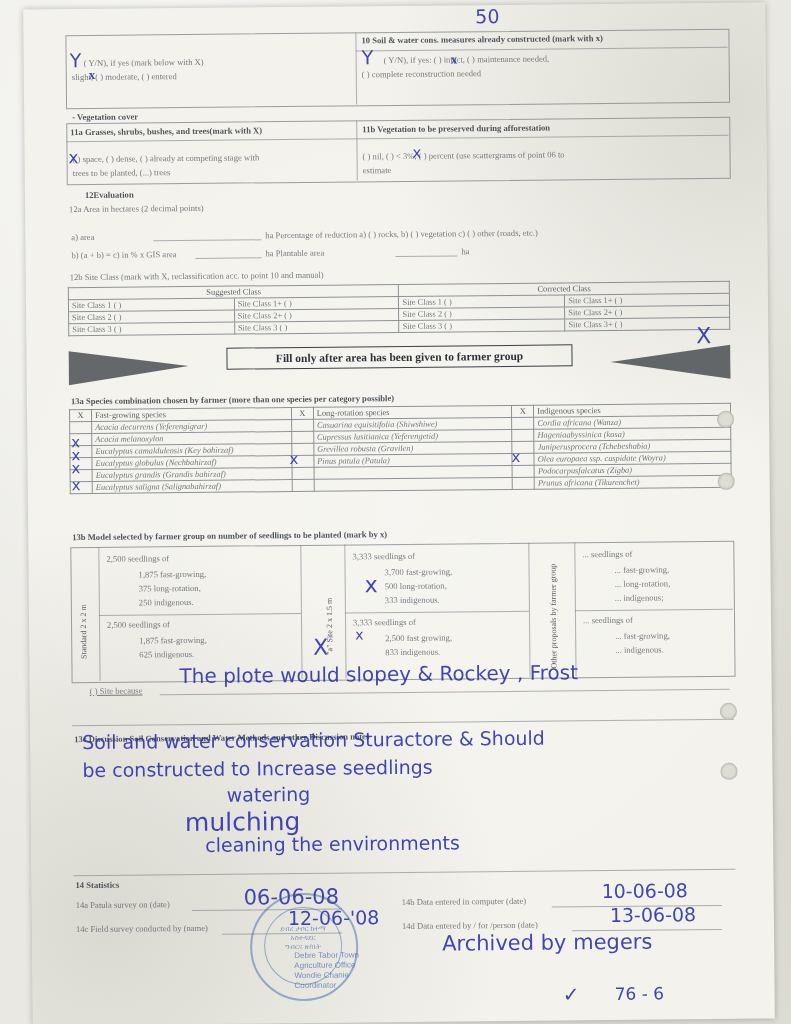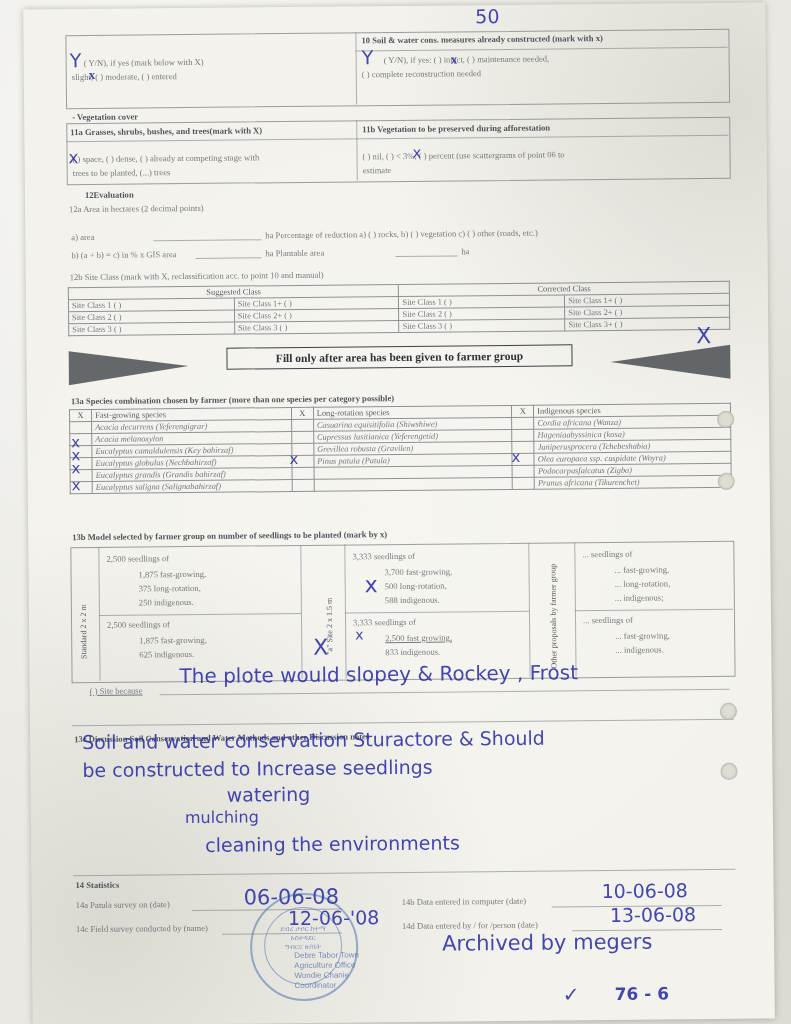--- a/index.html
+++ b/index.html
@@ -252,23 +252,23 @@
     <div class="f" style="left:110px;top:562px;">1,875 fast-growing,</div>
     <div class="f" style="left:110px;top:576px;">375 long-rotation,</div>
     <div class="f" style="left:110px;top:590px;">250 indigenous.</div>
     <div class="f" style="left:78px;top:612px;">2,500 seedlings of</div>
     <div class="f" style="left:110px;top:628px;">1,875 fast-growing,</div>
     <div class="f" style="left:110px;top:642px;">625 indigenous.</div>
 
     <div class="f" style="left:324px;top:546px;">3,333 seedlings of</div>
     <div class="f" style="left:356px;top:562px;">3,700 fast-growing,</div>
     <div class="f" style="left:356px;top:576px;">500 long-rotation,</div>
-    <div class="f" style="left:356px;top:590px;">588 indigenous.</div>
+    <div class="f" style="left:356px;top:590px;">333 indigenous.</div>
     <div class="f" style="left:324px;top:612px;">3,333 seedlings of</div>
-    <div class="f" style="left:356px;top:628px;text-decoration:underline;">2,500 fast growing,</div>
+    <div class="f" style="left:356px;top:628px;">2,500 fast growing,</div>
     <div class="f" style="left:356px;top:642px;">833 indigenous.</div>
 
     <div class="f" style="left:554px;top:546px;">... seedlings of</div>
     <div class="f" style="left:586px;top:562px;">... fast-growing,</div>
     <div class="f" style="left:586px;top:576px;">... long-rotation,</div>
     <div class="f" style="left:586px;top:590px;">... indigenous;</div>
     <div class="f" style="left:554px;top:612px;">... seedlings of</div>
     <div class="f" style="left:586px;top:628px;">... fast-growing,</div>
     <div class="f" style="left:586px;top:642px;">... indigenous.</div>
 
@@ -280,40 +280,40 @@
     <div class="line" style="left:130px;top:686px;width:570px;height:1px;"></div>
     <div class="hw" style="left:150px;top:656px;font-size:20px;">The plote would slopey &amp; Rockey , Frost</div>
 
     <div class="line" style="left:42px;top:716px;width:662px;height:1px;"></div>
     <div class="f fb" style="left:44px;top:726px;">13c Discussion Soil Conservation and Water Methods and other Discussion notes</div>
     <div class="line" style="left:42px;top:866px;width:662px;height:1px;"></div>
 
     <div class="hw" style="left:52px;top:722px;font-size:19px;">Soil and water conservation Sturactore &amp; Should</div>
     <div class="hw" style="left:52px;top:750px;font-size:19px;">be constructed to Increase seedlings</div>
     <div class="hw" style="left:196px;top:776px;font-size:19px;">watering</div>
-    <div class="hw" style="left:154px;top:800px;font-size:16px;">mulching</div>
+    <div class="hw" style="left:154px;top:800px;font-size:25px;">mulching</div>
     <div class="hw" style="left:174px;top:826px;font-size:19px;">cleaning the environments</div>
 
     <div class="f fb" style="left:44px;top:872px;">14 Statistics</div>
     <div class="f" style="left:44px;top:892px;">14a  Patula survey on (date)</div>
     <div class="f" style="left:370px;top:892px;">14b  Data entered in computer (date)</div>
     <div class="f" style="left:44px;top:916px;">14c  Field survey conducted by (name)</div>
     <div class="f" style="left:370px;top:916px;">14d  Data entered by / for /person (date)</div>
 
     <div class="line" style="left:160px;top:902px;width:150px;height:1px;"></div>
     <div class="line" style="left:520px;top:902px;width:170px;height:1px;"></div>
     <div class="line" style="left:190px;top:926px;width:120px;height:1px;"></div>
     <div class="line" style="left:540px;top:926px;width:150px;height:1px;"></div>
 
     <div class="hw" style="left:212px;top:878px;font-size:21px;">06-06-08</div>
     <div class="hw" style="left:212px;top:900px;font-size:19px;margin-left:44px;">12-06-'08</div>
     <div class="hw" style="left:570px;top:876px;font-size:19px;">10-06-08</div>
     <div class="hw" style="left:578px;top:900px;font-size:19px;">13-06-08</div>
     <div class="hw" style="left:410px;top:926px;font-size:21px;">Archived by megers</div>
-    <div class="hw" style="left:582px;top:980px;font-size:17px;font-weight:bold;">76 - 6</div>
+    <div class="hw" style="left:582px;top:980px;font-size:17px;">76 - 6</div>
     <div class="hw" style="left:530px;top:978px;font-size:20px;">✓</div>
 
     <div class="ring" style="left:218px;top:886px;width:104px;height:104px;"></div>
     <div class="ring" style="left:232px;top:900px;width:76px;height:76px;border-width:1px;"></div>
     <div class="stamp" style="left:236px;top:918px;width:70px;">
       <div>ደብረ ታቦር ከተማ አስተዳደር</div>
       <div>ግብርና ጽ/ቤት</div>
     </div>
 
     <div class="stamp" style="left:262px;top:944px;width:160px;text-align:left;font-size:8px;opacity:.6;">

